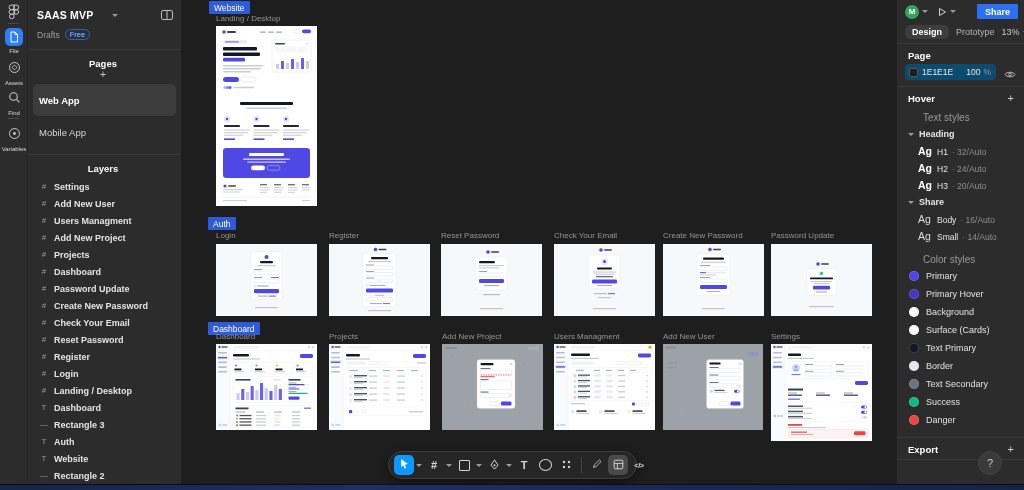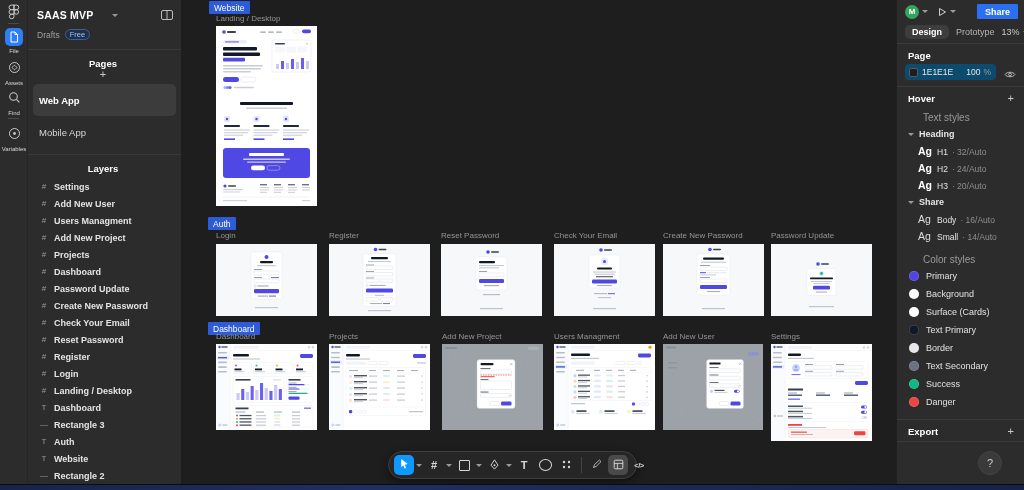--- a/index.html
+++ b/index.html
@@ -1024,20 +1024,24 @@
       <span class="ts-name">Small</span>
       <span class="ts-meta">· 14/Auto</span>
     </div>
 
     <div class="muted-label" style="padding-top:10px;">Color styles</div>
     <div class="cs-row">
         <span class="cs-dot" style="background: rgb(79, 70, 229);"></span>
         <span class="cs-name">Primary</span>
       </div>
     <div class="cs-row">
+        <span class="cs-dot" style="background: rgb(67, 56, 202);"></span>
+        <span class="cs-name">Primary Hover</span>
+      </div>
+    <div class="cs-row">
         <span class="cs-dot" style="background: rgb(255, 255, 255);"></span>
         <span class="cs-name">Background</span>
       </div>
     <div class="cs-row">
         <span class="cs-dot" style="background: rgb(255, 255, 255);"></span>
         <span class="cs-name">Surface (Cards)</span>
       </div>
     <div class="cs-row">
         <span class="cs-dot" style="background: rgb(17, 24, 39);"></span>
         <span class="cs-name">Text Primary</span>

